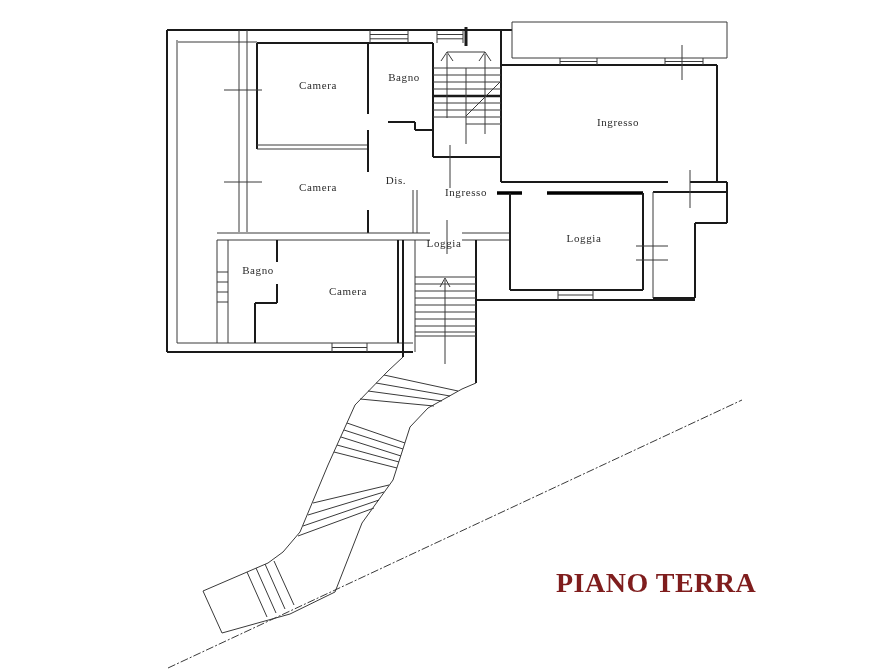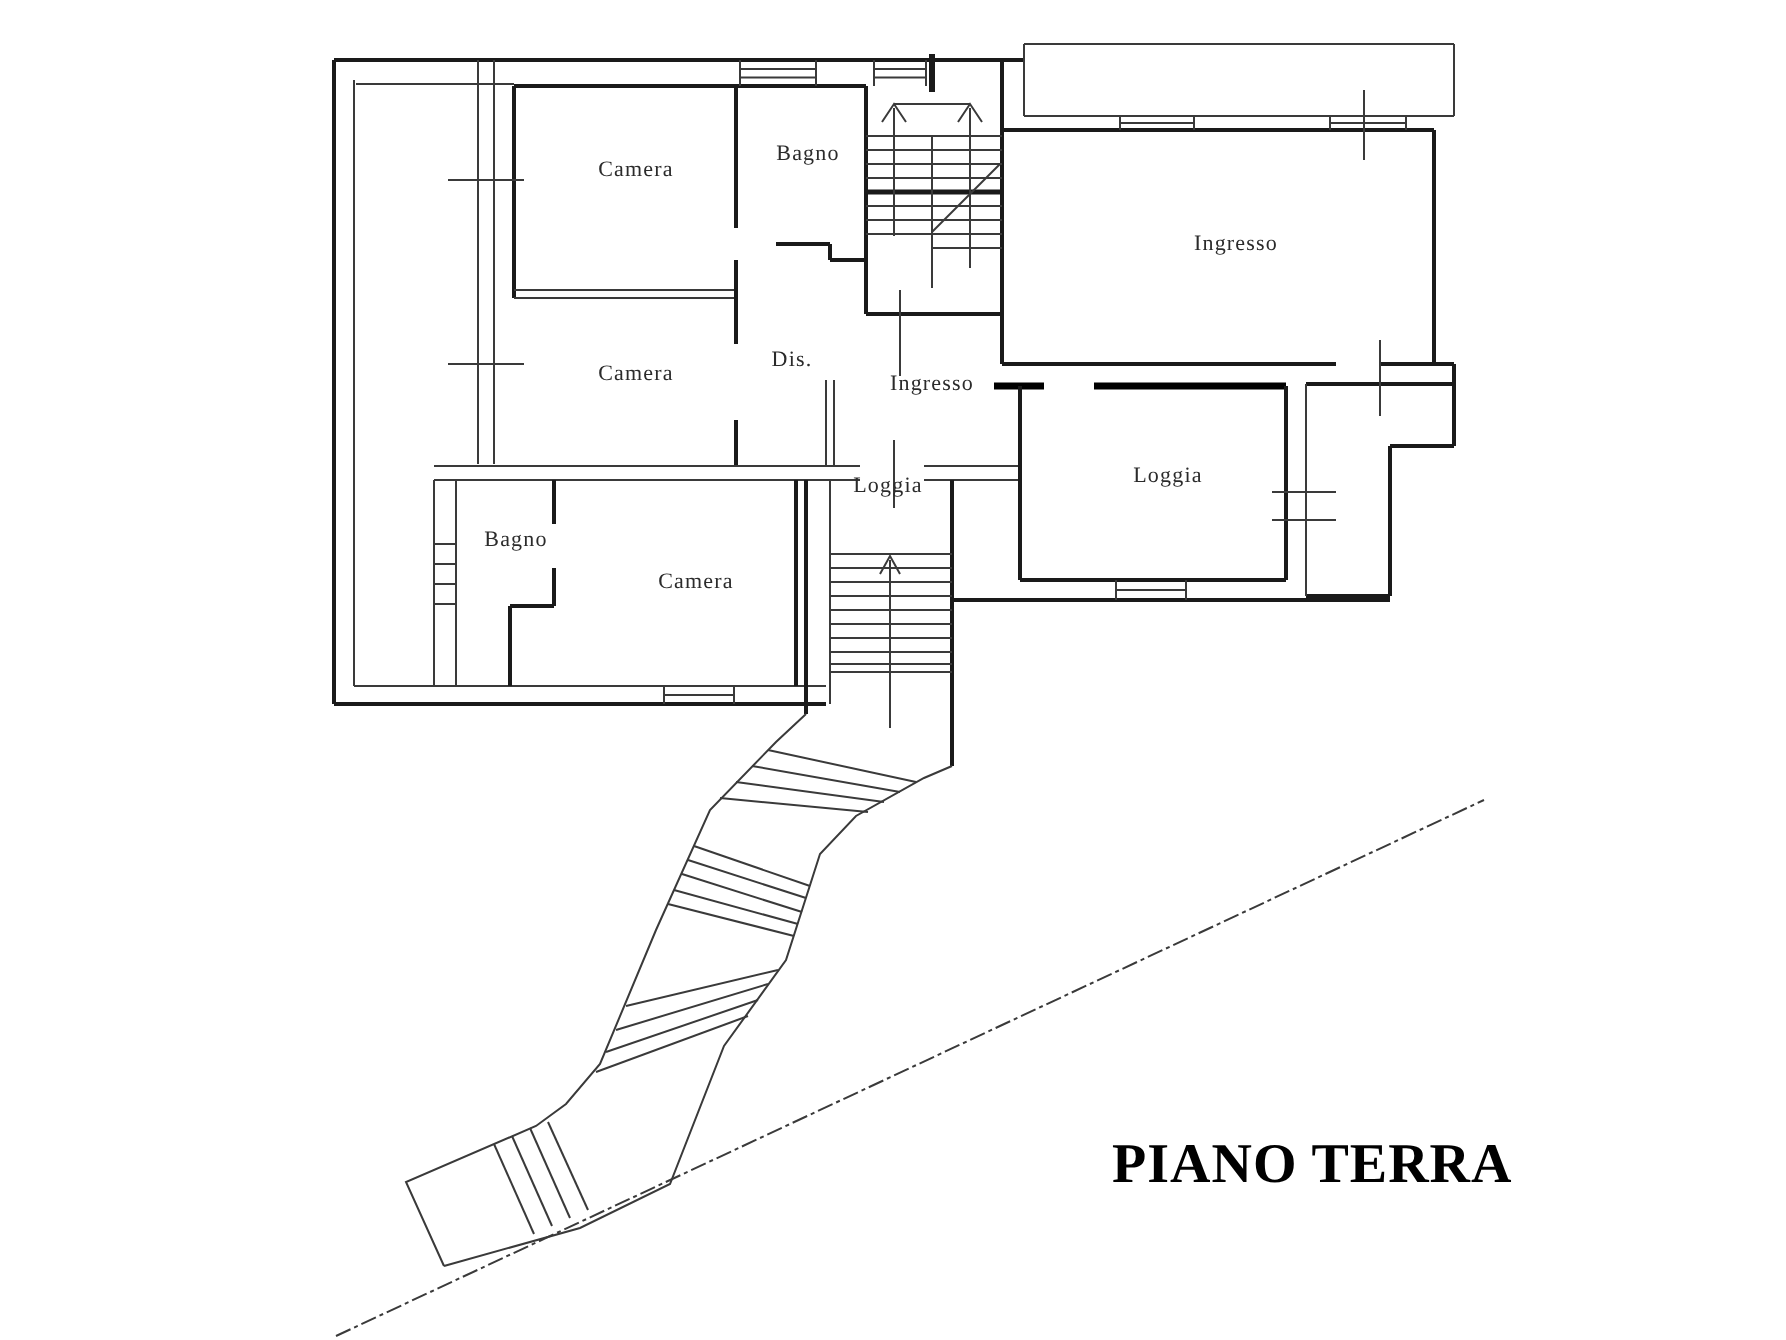--- a/index.html
+++ b/index.html
@@ -19,21 +19,21 @@
     color:#2b2b2b;
     white-space:nowrap;
     user-select:none;
   }
   .floor-title{
     position:absolute;
     left:556px;top:567px;
     font-size:28px;
     font-weight:bold;
     letter-spacing:0.5px;
-    color:#000000;
+    color:#7f1d1d;
     white-space:nowrap;
   }
   .wall{stroke:#1a1a1a;fill:none;}
   .thin{stroke:#3a3a3a;fill:none;stroke-width:1;}
   .thick{stroke:#000000;fill:none;stroke-width:3.5;}
 </style>
 </head>
 <body>
 
 <div class="plan-canvas">

